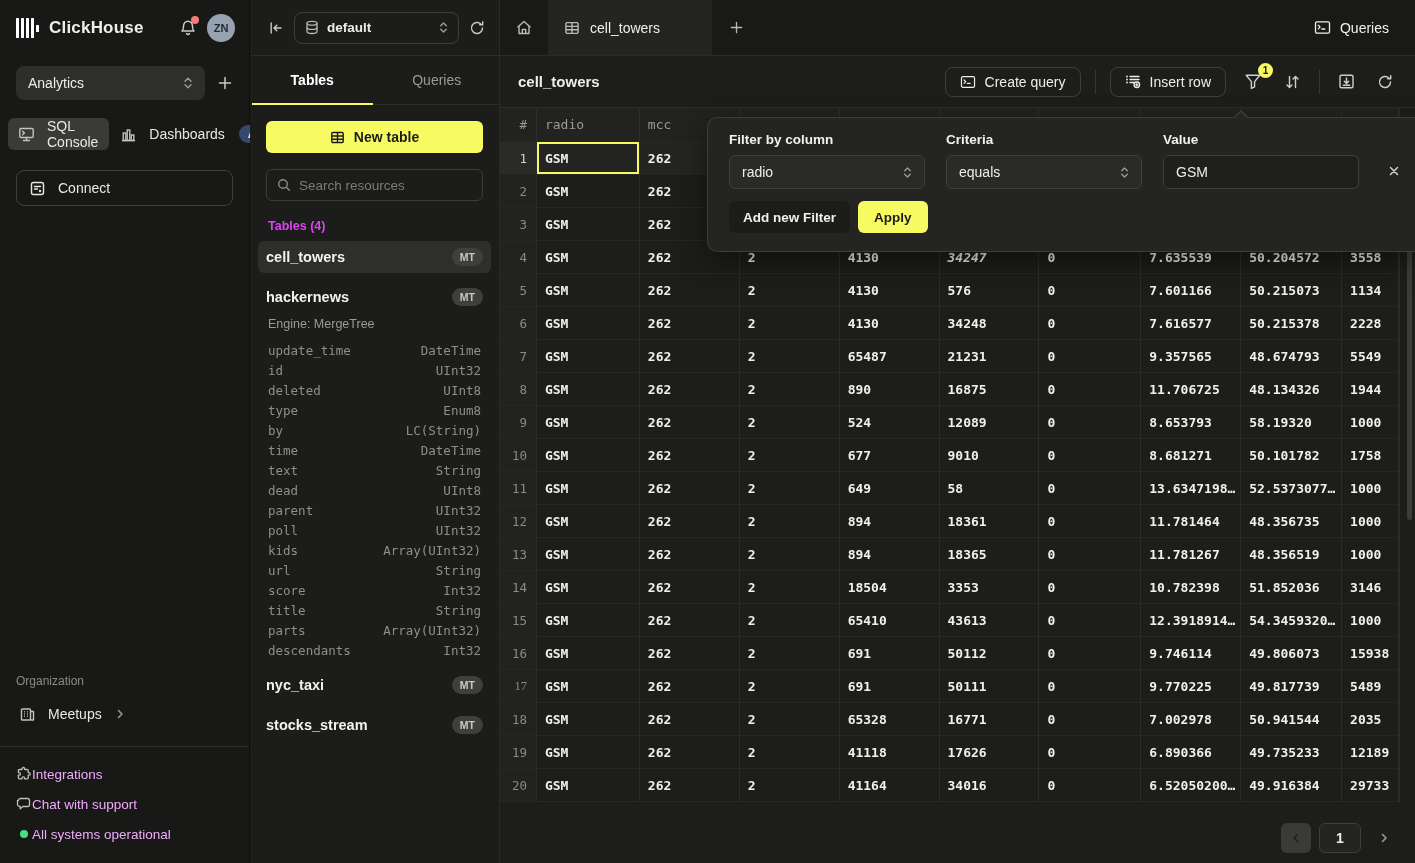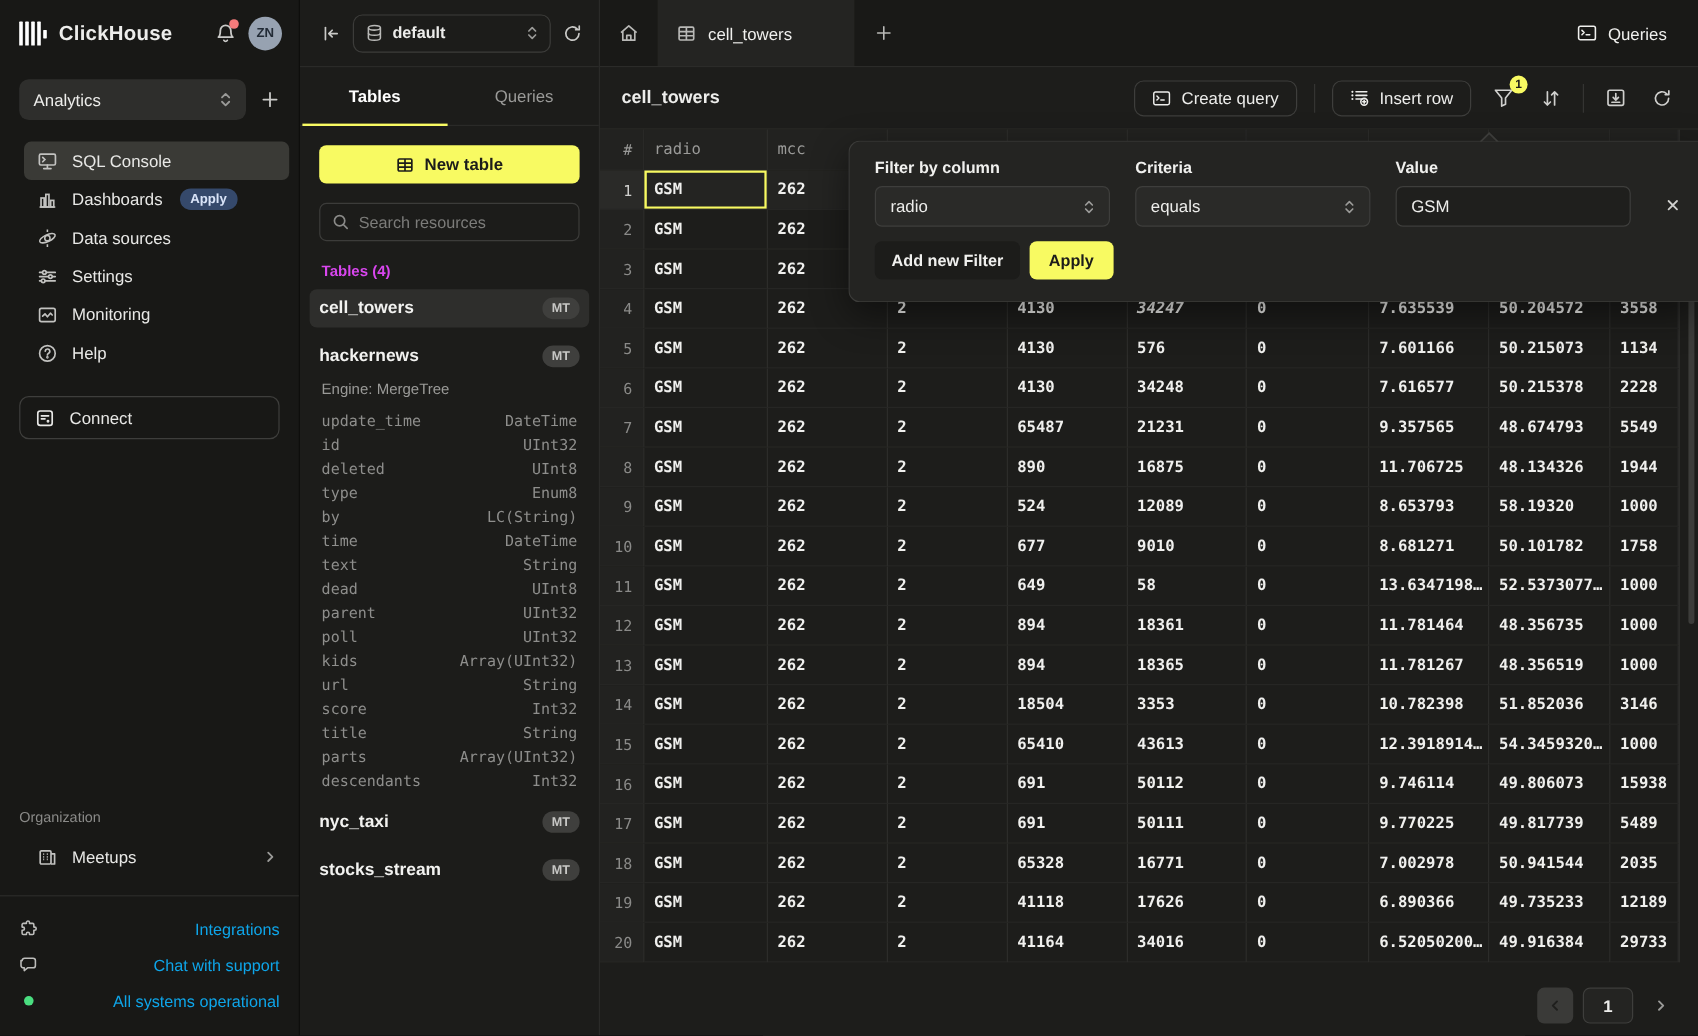--- a/index.html
+++ b/index.html
@@ -26,34 +26,34 @@
   .bell{position:relative; color:#c9c9c7; cursor:pointer;}
   .bell .ndot{position:absolute; top:-3px; right:-2px; width:8px; height:8px; border-radius:50%; background:#f47b7b;}
   .avatar{width:28px; height:28px; border-radius:50%; background:#97a2b1; color:#222b36;
     display:flex; align-items:center; justify-content:center; font-size:11px; font-weight:700;}
   .ws-row{display:flex; align-items:center; gap:12px; padding:10px 16px 4px 16px;}
   .ws-select{flex:1; height:34px; background:#2e2e2c; border-radius:8px; display:flex; align-items:center;
     padding:0 10px 0 12px; color:#ededeb; cursor:pointer;}
   .ws-select .lbl{flex:1;}
   .updown{color:#9a9a98;}
   .icon-btn{color:#c9c9c7; cursor:pointer; display:flex; align-items:center; justify-content:center;}
-  .nav{padding:14px 8px 0 8px; display:flex; flex-direction:column; gap:0;margin-left:12px;}
+  .nav{padding:14px 8px 0 8px; display:flex; flex-direction:row; gap:0;}
   .nav-item{height:32px; display:flex; align-items:center; gap:12px; padding:0 10px; border-radius:6px;
     color:#e8e8e6; cursor:pointer;}
   .nav-item .nicon{color:#c2c2c0; width:18px; display:flex; justify-content:center;}
   .nav-item.active{background:#3a3a36;}
   .badge-beta{margin-left:2px; background:#35496b; color:#d9e4f8; font-size:11px; font-weight:600;
     padding:3px 9px; border-radius:10px;}
   .connect{margin:20px 16px 0 16px; height:36px; border:1px solid #3e3e3c; border-radius:8px;
     display:flex; align-items:center; gap:12px; padding:0 12px; cursor:pointer; color:#e8e8e6;}
   .sb-spacer{flex:1;}
   .org-label{padding:0 16px 10px 16px; color:#8a8a88; font-size:12px;}
   .sb-divider{border-top:1px solid #2c2c2a; margin-top:16px;}
   .sb-foot{padding:12px 16px 14px 16px; display:flex; flex-direction:column;}
-  .foot-item{height:30px; display:flex; align-items:center; color:#0ea5e9; cursor:pointer; font-size:13.5px;justify-content:space-between;}
+  .foot-item{height:30px; display:flex; align-items:center; color:#f0abfc; cursor:pointer; font-size:13.5px;}
   .foot-item .nicon{color:#bdbdbb; width:16px; display:flex; justify-content:center;}
   .status-dot{width:8px; height:8px; border-radius:50%; background:#4ade80; margin:0 4px;}
   
   .explorer{
     position:absolute; left:250px; top:0; width:250px; height:863px;
     background:#1c1c1a; border-right:1px solid #2a2a28; display:flex; flex-direction:column;
   }
   .ex-top{height:56px; display:flex; align-items:center; gap:10px; padding:0 14px 0 18px;
     border-bottom:1px solid #2a2a28;}
   .db-select{height:32px; border:1px solid #3c3c3a; border-radius:8px; flex:1; display:flex;
@@ -739,21 +739,21 @@
             <div class="gcell" style="width: 100px;">262</div>
             <div class="gcell" style="width: 100px;">2</div>
             <div class="gcell" style="width: 100px;">691</div>
             <div class="gcell" style="width: 100px;">50112</div>
             <div class="gcell" style="width: 102px;">0</div>
             <div class="gcell" style="width: 100px;">9.746114</div>
             <div class="gcell" style="width: 101px;">49.806073</div>
             <div class="gcell" style="width: 57px;">15938</div>
           </div>
           <div class="grow">
-            <div class="gcell rn" style="width: 37px;">17</div>
+            <div class="gcell rn" style="width: 37px; font-family: Liberation Serif, serif;">17</div>
             <div class="gcell" style="width: 103px;">GSM</div>
             <div class="gcell" style="width: 100px;">262</div>
             <div class="gcell" style="width: 100px;">2</div>
             <div class="gcell" style="width: 100px;">691</div>
             <div class="gcell" style="width: 100px;">50111</div>
             <div class="gcell" style="width: 102px;">0</div>
             <div class="gcell" style="width: 100px;">9.770225</div>
             <div class="gcell" style="width: 101px;">49.817739</div>
             <div class="gcell" style="width: 57px;">5489</div>
           </div>

